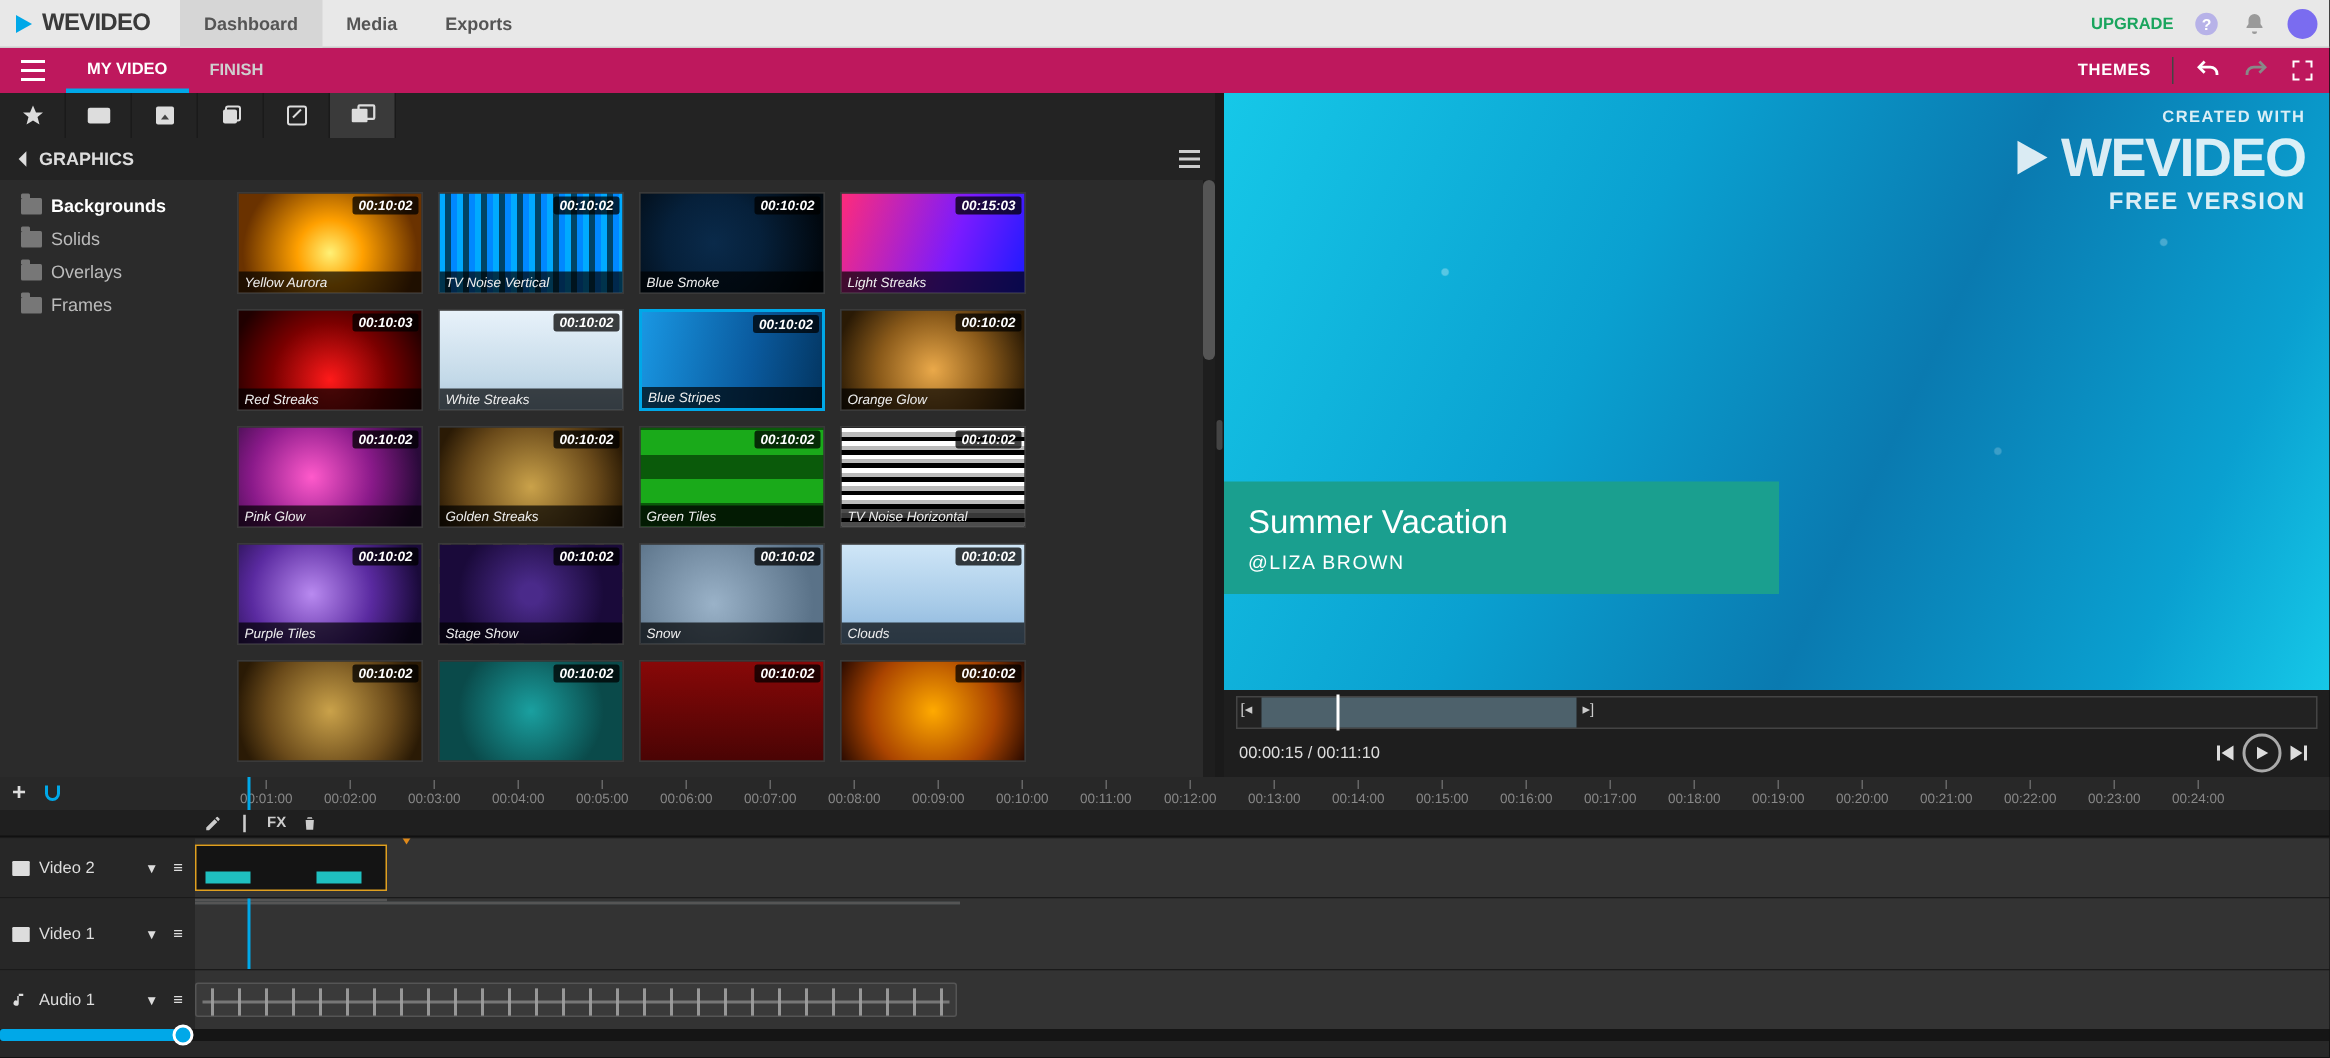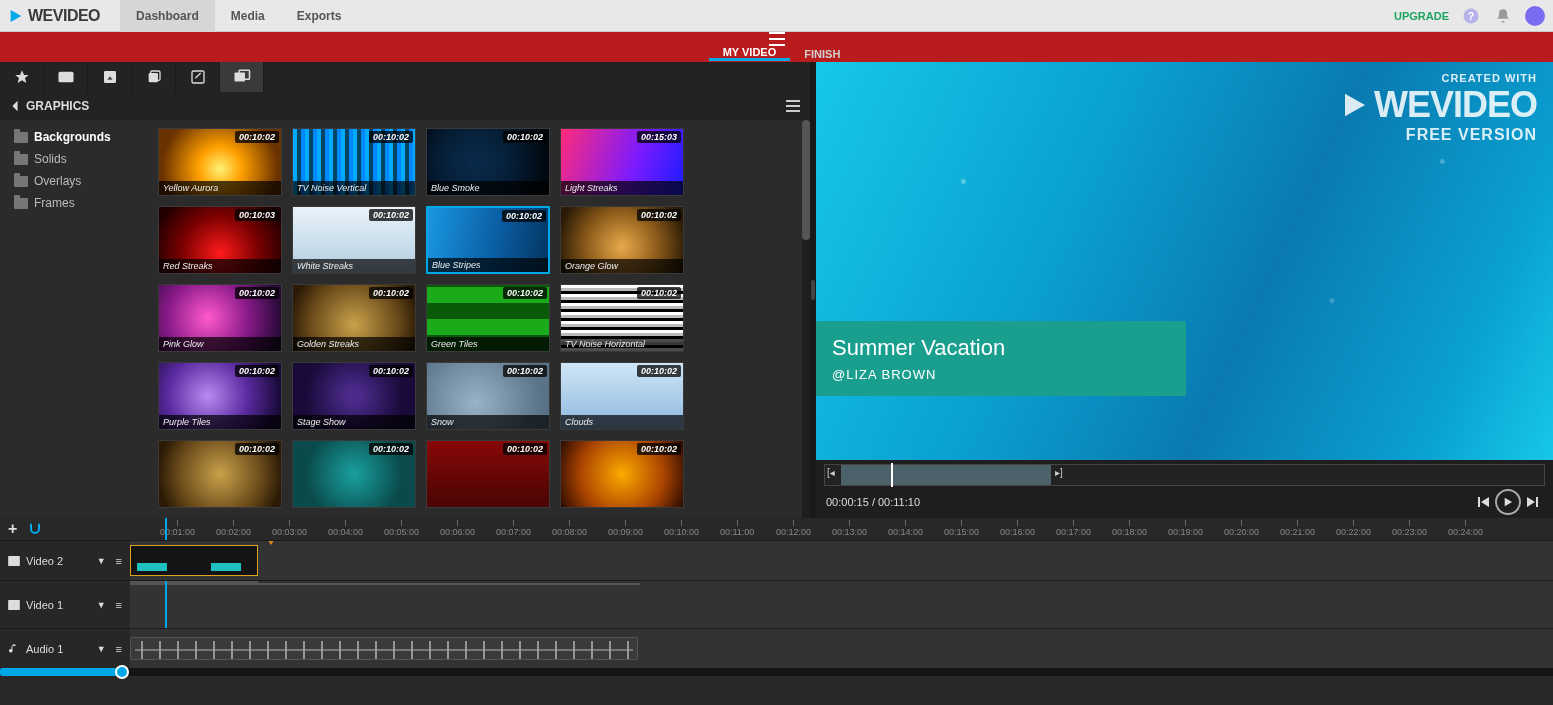--- a/index.html
+++ b/index.html
@@ -13,21 +13,21 @@
   .top-tabs { display: flex; height: 32px; }
   .top-tab { padding: 0 16px; display: flex; align-items: center; font-size: 12px; font-weight: 600; color: #555; cursor: pointer; }
   .top-tab.active { background: #d6d6d6; }
   .top-spacer { flex: 1; }
   .top-right { display: flex; align-items: center; gap: 12px; }
   .upgrade { color: #1aa55e; font-size: 11px; font-weight: 700; }
   .top-icon { width: 20px; height: 20px; display: flex; align-items: center; justify-content: center; color: #9a9a9a; }
   .avatar { width: 20px; height: 20px; border-radius: 50%; background: #7a6cf0; }
 
   
-  .sub-header { height: 30px; background: #b91c1c; display: flex; align-items: center; padding: 0 10px; color: #ddd; flex-direction: column; }
+  .sub-header { height: 30px; background: #be185d; display: flex; align-items: center; padding: 0 10px; color: #ddd; }
   .menu-btn { width: 24px; height: 24px; display: flex; align-items: center; justify-content: center; cursor: pointer; }
   .sub-tabs { display: flex; height: 30px; margin-left: 10px; }
   .sub-tab { padding: 0 14px; display: flex; align-items: center; font-size: 11px; font-weight: 700; color: #cfcfcf; cursor: pointer; }
   .sub-tab.active { border-bottom: 3px solid #00a8e8; color: #fff; }
   .sub-right { margin-left: auto; display: flex; align-items: center; gap: 14px; }
   .themes { font-size: 11px; font-weight: 700; color: #fff; letter-spacing: 0.5px; }
   .divider-v { width: 1px; height: 18px; background: #444; }
 
   
   .main { display: flex; height: 456px; background: #2b2b2b; }
@@ -534,20 +534,40 @@
         <div class="tl-tick" style="left: 1262px;">
           <div class="mark"></div>
           <div class="lab">00:23:00</div>
         </div>
         <div class="tl-tick" style="left: 1318px;">
           <div class="mark"></div>
           <div class="lab">00:24:00</div>
         </div>
       </div>
   </div>
+  <div class="tl-edit-row">
+    <div class="tl-edit-tools">
+      <span>
+          <svg width="12" height="12" viewBox="0 0 24 24" fill="#ccc">
+            <path d="M3 17.25V21h3.75L17.81 9.94l-3.75-3.75L3 17.25zM20.71 7.04a1 1 0 000-1.41l-2.34-2.34a1 1 0 00-1.41 0l-1.83 1.83 3.75 3.75 1.83-1.83z"></path>
+          </svg>
+        </span>
+      <span>
+          <svg width="10" height="12" viewBox="0 0 10 14" fill="#ccc">
+            <rect x="4" width="2" height="14"></rect>
+          </svg>
+        </span>
+      <span style="font-weight:700;">FX</span>
+      <span>
+          <svg width="11" height="12" viewBox="0 0 24 24" fill="#ccc">
+            <path d="M6 7h12l-1 14H7L6 7zm3-4h6l1 2H8l1-2z"></path>
+          </svg>
+        </span>
+    </div>
+  </div>
 
   <div class="tl-track short">
     <div class="tl-track-head">
       <span>
           <svg width="12" height="10" viewBox="0 0 14 12" fill="#ddd">
             <rect width="14" height="12" rx="1"></rect>
           </svg>
         </span>
       <span>Video 2</span>
       <span class="caret">▼</span>

